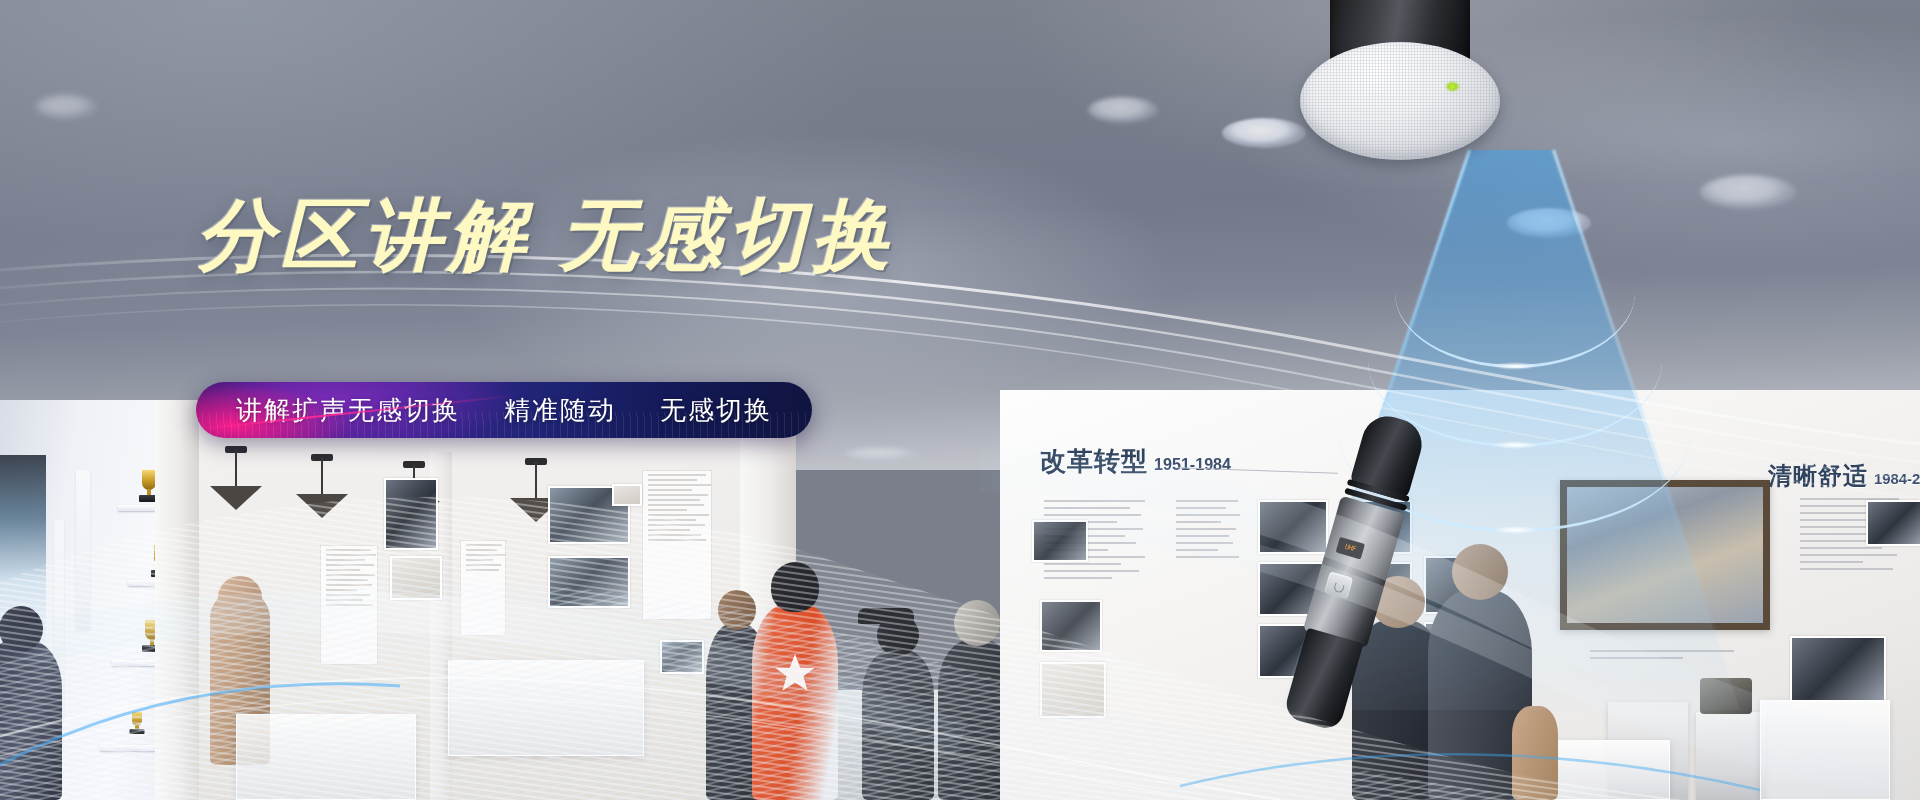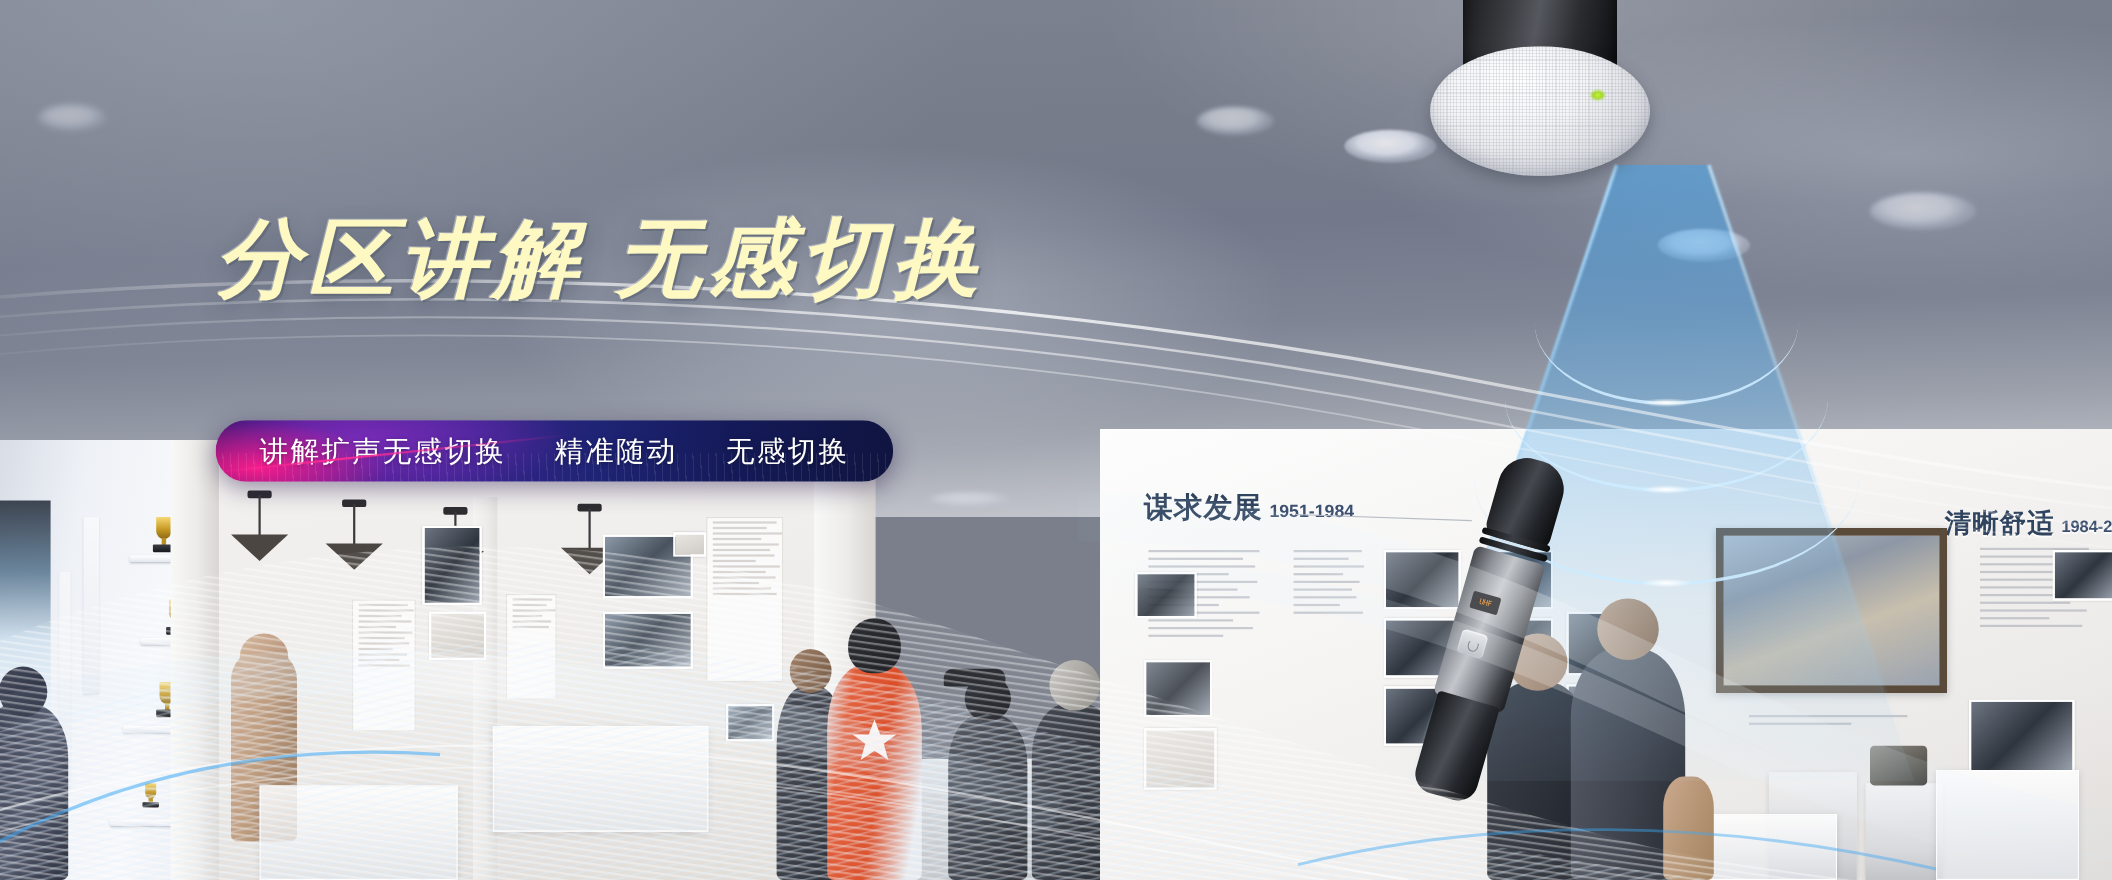--- a/index.html
+++ b/index.html
@@ -384,21 +384,21 @@
       <span style="position:absolute;left:-4px;top:-42px;width:56px;height:16px;border-radius:8px 8px 2px 2px;background:#23252b;"></span>
     </div>
     <div class="person" style="left:938px;top:640px;width:78px;height:160px;
          background:linear-gradient(110deg,#3d414b,#2a2e37 60%,#1b1e25);">
       <span class="head" style="top:-40px;width:46px;height:46px;background:linear-gradient(120deg,#c8c6c2,#8e8b85);"></span>
     </div>
 
     <div class="right-wall"></div>
 
     <div class="wall-title" style="left:1040px;top:444px;font-size:26px;">
-      <span>谋求发展</span><span class="yr">1951-1984</span>
+      <span>改革转型</span><span class="yr">1951-1984</span>
     </div>
     <div class="wall-rule" style="left:1178px;top:470px;width:160px;transform:rotate(2deg);"></div>
 
     <div class="wall-title" style="left:1768px;top:460px;font-size:24px;">
       <span>清晰舒适</span><span class="yr">1984-2010</span>
     </div>
 
     <div class="txtblock" style="left:1044px;top:500px;width:110px;">
       <div class="tl" style="width:92%"></div>
         <div class="tl" style="width:78%"></div>

